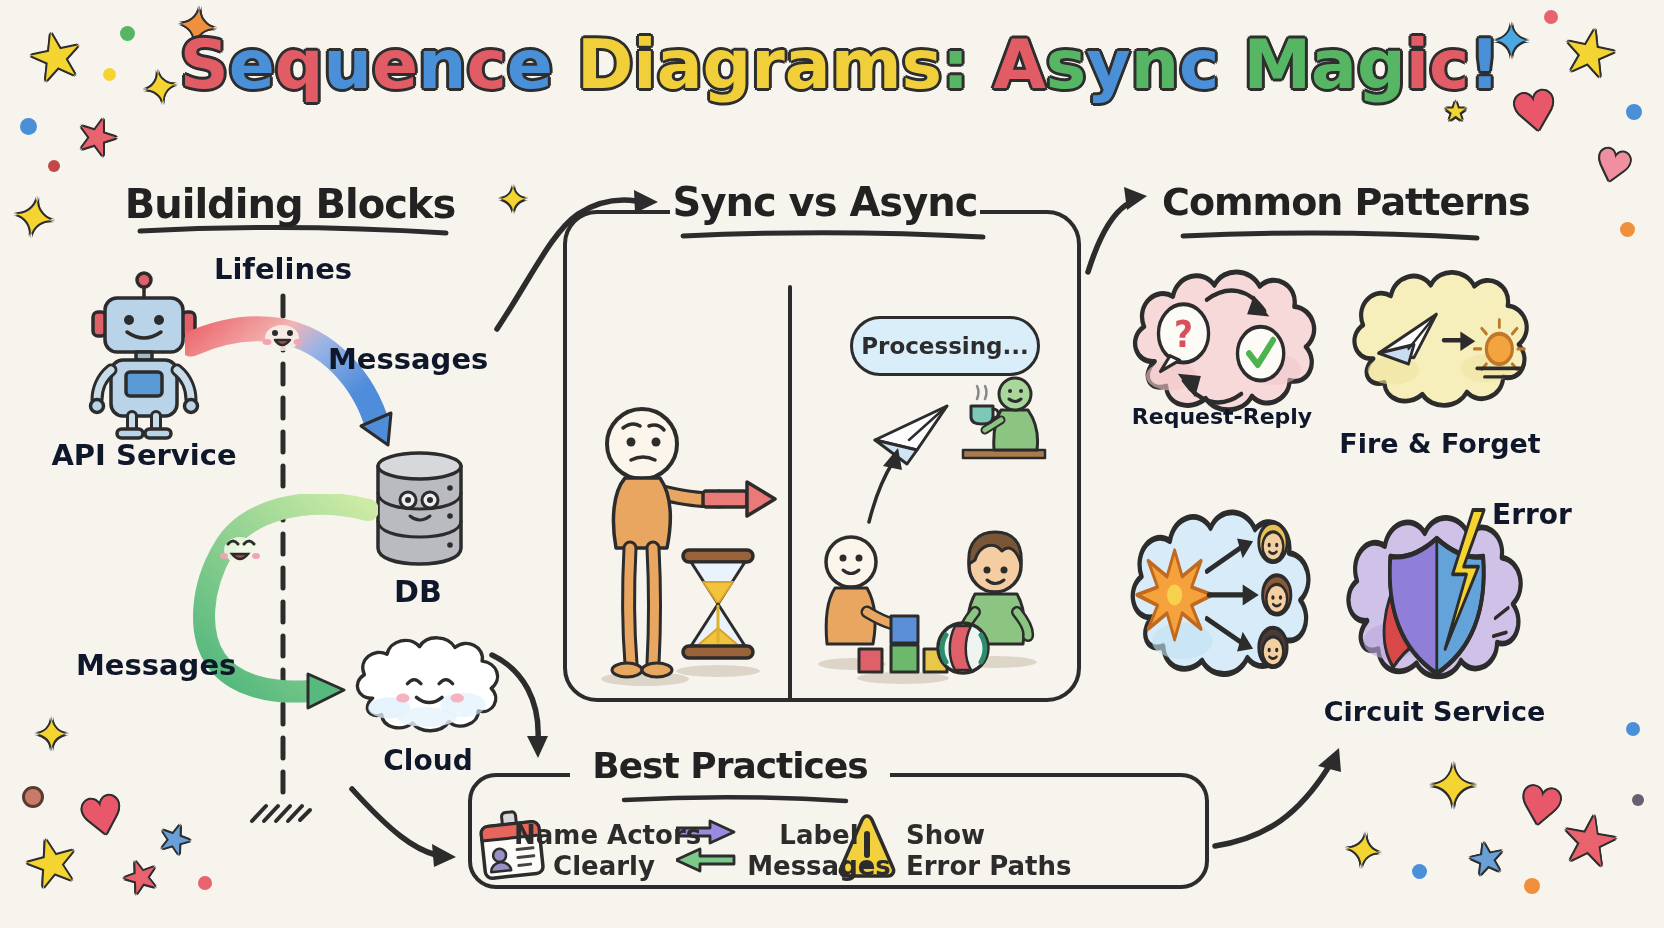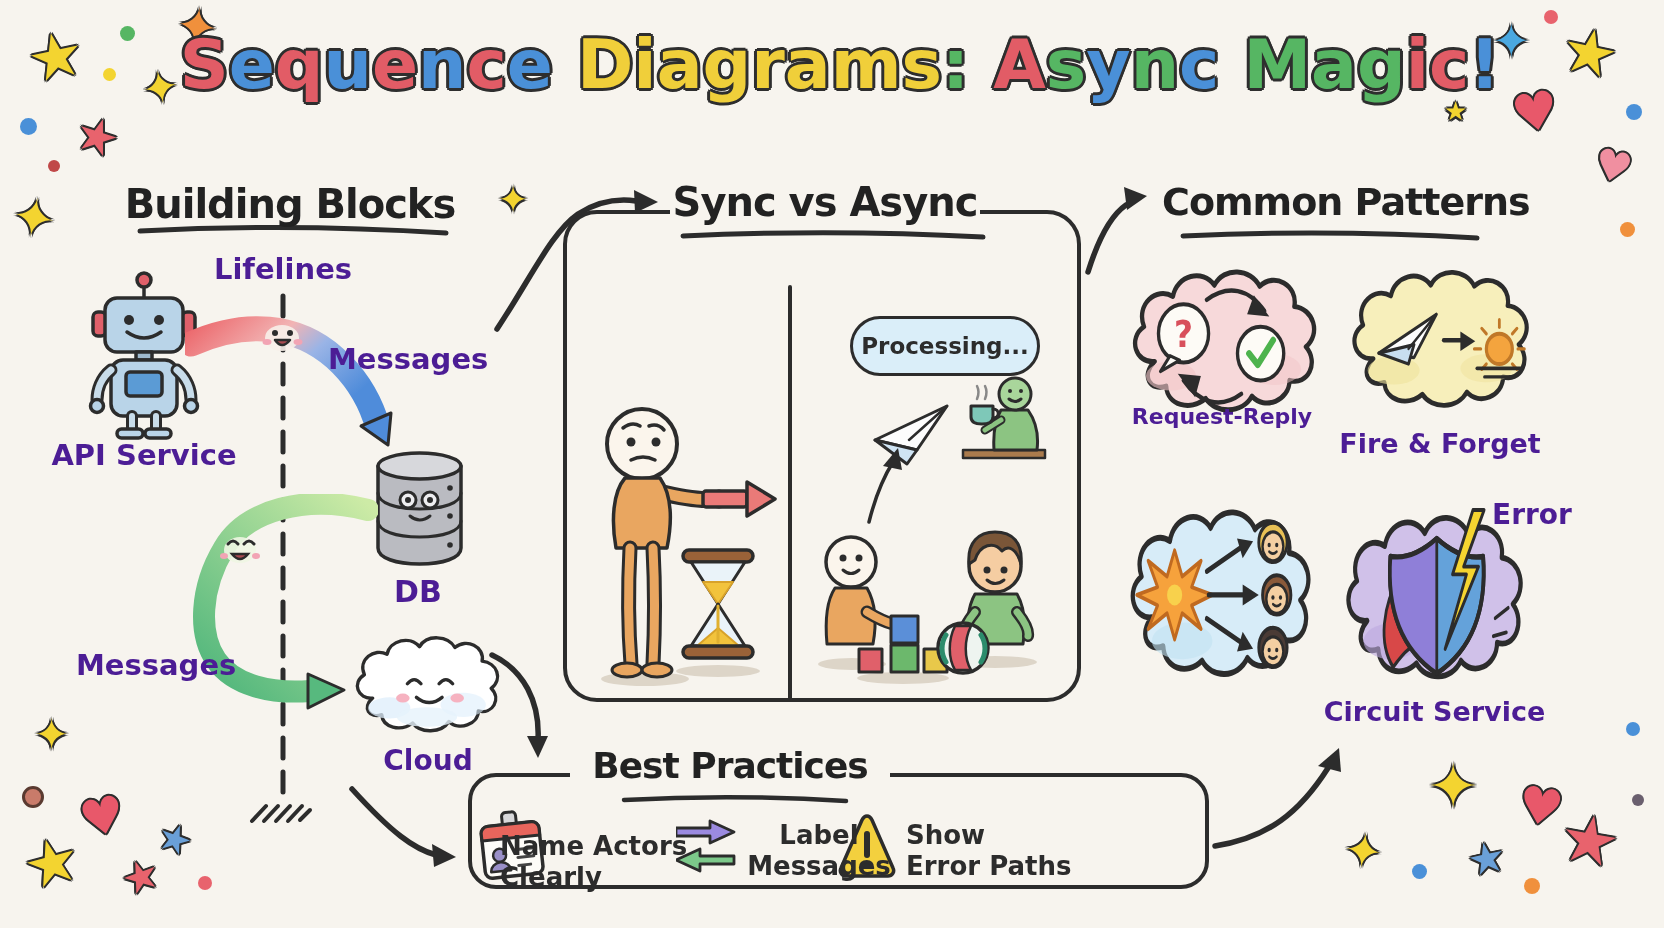--- a/index.html
+++ b/index.html
@@ -6,21 +6,21 @@
   .canvas{position:relative;width:1664px;height:928px;background:#f7f4ee;overflow:hidden;
           font-family:"DejaVu Sans",sans-serif;color:#2c2c2c;}
   .overlay{position:absolute;left:0;top:0;z-index:1;}
   .deco-layer{position:absolute;left:0;top:0;width:1664px;height:928px;z-index:2;pointer-events:none;}
   .deco{position:absolute;line-height:1;font-weight:700;}
   .deco.glyph{text-shadow:2px 0 0 #2e2e2e,-2px 0 0 #2e2e2e,0 2px 0 #2e2e2e,0 -2px 0 #2e2e2e,
     1.5px 1.5px 0 #2e2e2e,-1.5px 1.5px 0 #2e2e2e,1.5px -1.5px 0 #2e2e2e,-1.5px -1.5px 0 #2e2e2e;}
   .deco.dot{border-radius:50%;}
   .panel{position:absolute;border:4.5px solid #2c2c2c;border-radius:34px;z-index:2;}
   .art{position:absolute;z-index:3;}
-  .label{position:absolute;font-weight:700;color:#4c1d95;text-align:center;z-index:4;white-space:nowrap;}
+  .label{position:absolute;font-weight:700;color:#0f172a;text-align:center;z-index:4;white-space:nowrap;}
   .heading{position:absolute;font-weight:700;color:#222;text-align:center;letter-spacing:-1px;
            background:#f7f4ee;line-height:1.1;z-index:5;white-space:nowrap;}
   .title-row{position:absolute;left:0;right:0;top:22px;text-align:center;z-index:4;margin-left:16px;}
   .tletter{display:inline-block;font-weight:700;font-size:68px;line-height:1.25;
     text-shadow:3px 0 0 #2e2e2e,-3px 0 0 #2e2e2e,0 3px 0 #2e2e2e,0 -3px 0 #2e2e2e,
     2px 2px 0 #2e2e2e,-2px 2px 0 #2e2e2e,2px -2px 0 #2e2e2e,-2px -2px 0 #2e2e2e;}
   .tspace{display:inline-block;width:24px;}
   .bubble{position:absolute;background:#daeef9;border:3.5px solid #2c2c2c;border-radius:30px;
           display:flex;align-items:center;justify-content:center;font-weight:700;z-index:6;}
   .bp-text{position:absolute;font-weight:700;font-size:26px;line-height:31px;z-index:4;white-space:nowrap;}
@@ -443,21 +443,21 @@
   <div class="label" style="left:44px;top:438px;width:200px;font-size:29px;">API Service</div>
   <div class="label" style="left:388px;top:574px;width:60px;font-size:30px;">DB</div>
   <div class="label" style="left:76px;top:648px;width:150px;font-size:29px;">Messages</div>
   <div class="label" style="left:368px;top:744px;width:120px;font-size:28px;">Cloud</div>
 
   <div class="label" style="left:1116px;top:404px;width:212px;font-size:22px;">Request-Reply</div>
   <div class="label" style="left:1338px;top:428px;width:204px;font-size:27px;">Fire &amp; Forget</div>
   <div class="label" style="left:1322px;top:696px;width:225px;font-size:27px;">Circuit Service</div>
   <div class="label" style="left:1492px;top:498px;width:100px;font-size:28px;text-align:left;">Error</div>
 
-  <div class="bp-text" style="left:500px;top:820px;width:180px;margin-top:11px;">
+  <div class="bp-text" style="left:514px;top:820px;width:180px;text-align:center;">
     <div>Name Actors</div>
     <div>Clearly</div>
   </div>
   <div class="bp-text" style="left:744px;top:820px;width:150px;text-align:center;">
     <div>Label</div>
     <div>Messages</div>
   </div>
   <div class="bp-text" style="left:906px;top:820px;width:200px;text-align:left;">
     <div>Show</div>
     <div>Error Paths</div>

